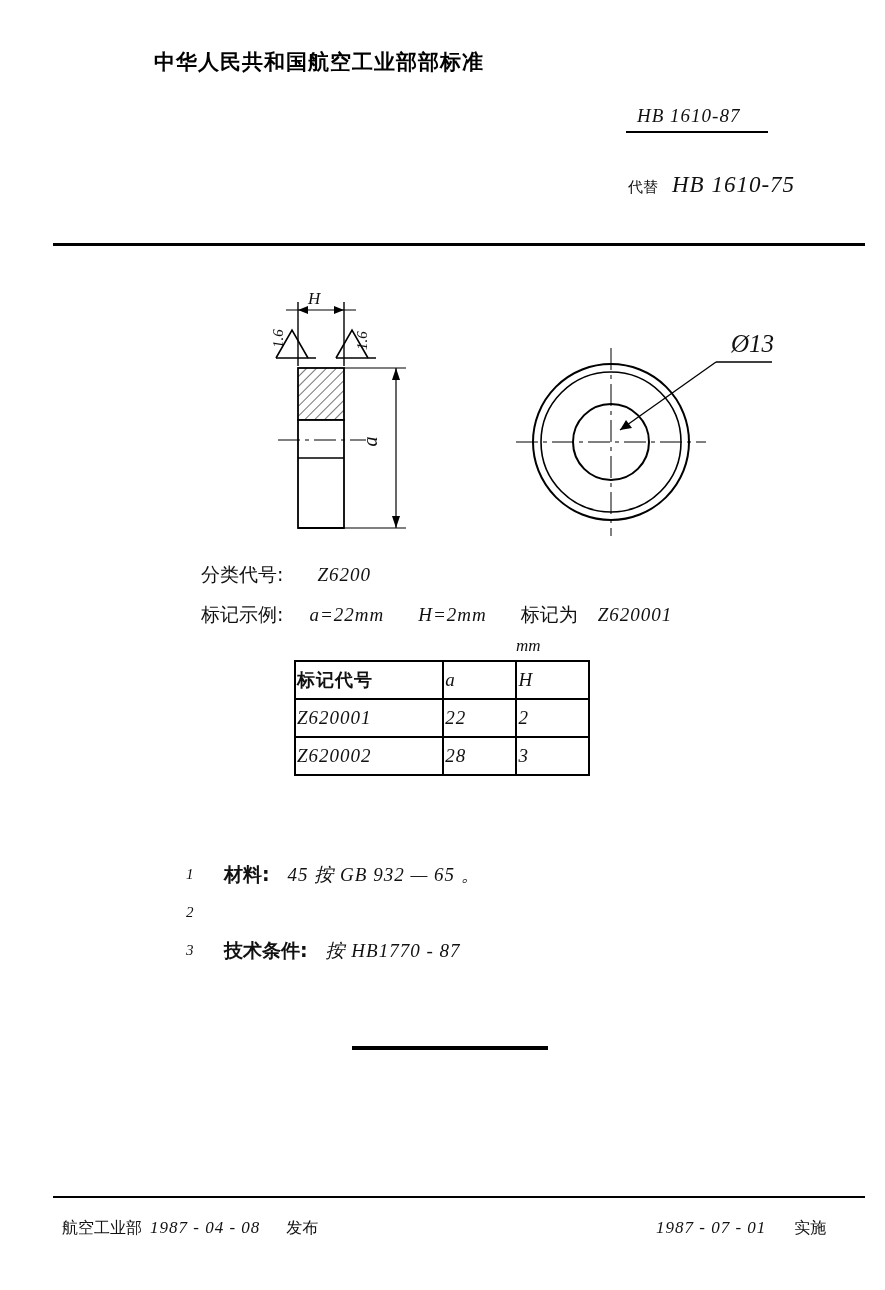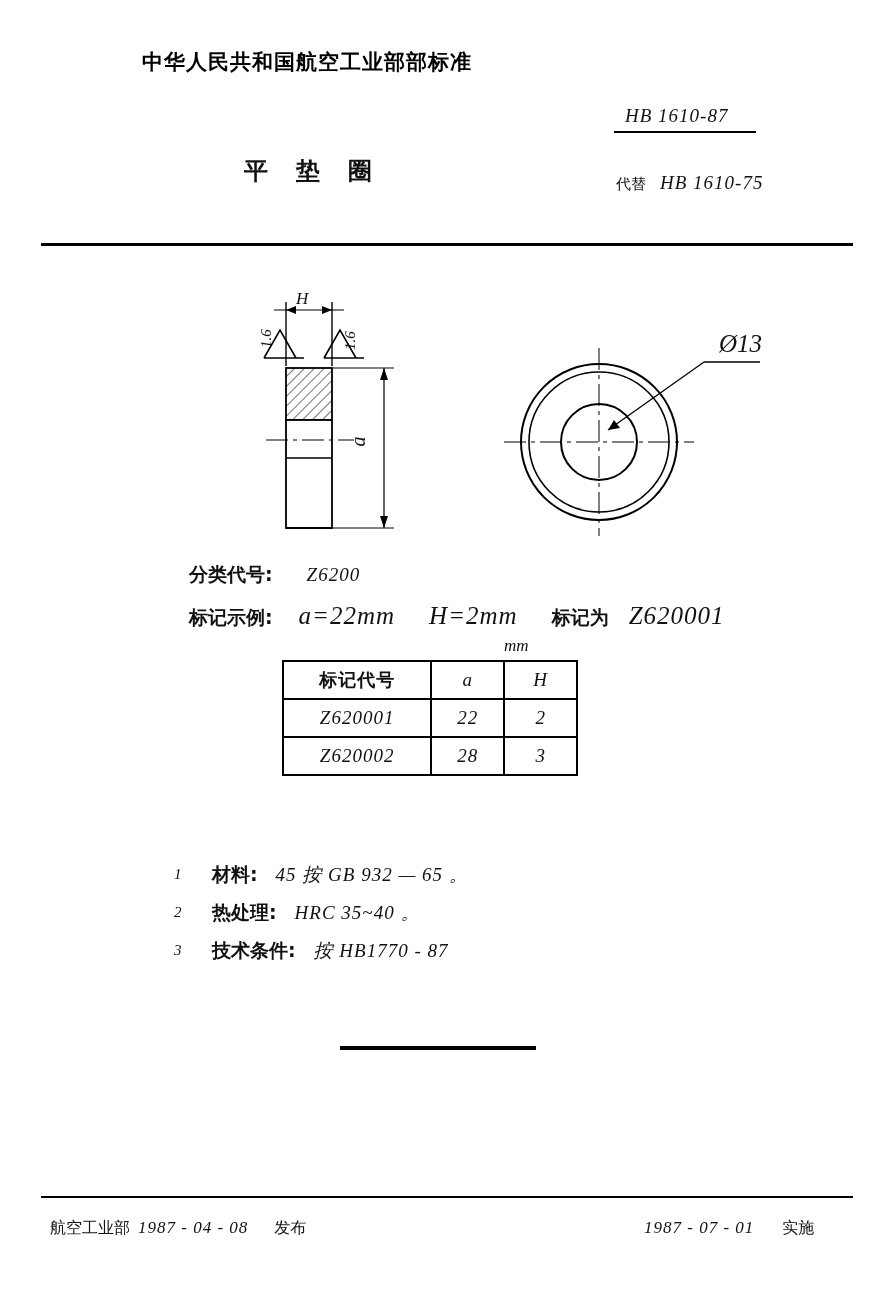--- a/index.html
+++ b/index.html
@@ -11,21 +11,21 @@
     width: 885px;
     height: 1290px;
     position: relative;
     font-family: "Liberation Serif", serif;
     color: #111111;
     overflow: hidden;
   }
 
   .page {
     position: absolute;
-    left: 4px; top: 0;
+    left: 16px; top: 0;
     width: 805px;
     height: 1290px;
   }
 
   
   .org-title {
     position: absolute;
     left: 138px;
     top: 48px;
     font-family: "DejaVu Sans", sans-serif;
@@ -69,21 +69,21 @@
     left: 612px;
     top: 172px;
     font-size: 18px;
   }
   .replaces .lbl {
     font-family: "DejaVu Sans", sans-serif;
     font-size: 15px;
   }
   .replaces .val {
     font-style: italic;
-    font-size: 19px;
+    font-size: 23px;
     letter-spacing: 1px;
     margin-left: 14px;
   }
 
   .rule-top {
     position: absolute;
     left: 37px;
     top: 243px;
     width: 812px;
     height: 3px;
@@ -138,21 +138,21 @@
     font-size: 25px;
   }
 
   
   .hand {
     font-family: "Liberation Serif", serif;
     font-style: italic;
   }
   .cjk {
     font-family: "DejaVu Sans", sans-serif;
-    font-weight: bold;
+    font-weight: normal;
   }
 
   .line-classify {
     position: absolute;
     left: 185px;
     top: 562px;
     font-size: 19px;
   }
   .line-classify .code {
     font-style: italic;
@@ -164,21 +164,21 @@
   .line-example {
     position: absolute;
     left: 185px;
     top: 602px;
     font-size: 19px;
     white-space: nowrap;
   }
   .line-example .it {
     font-family: "Liberation Serif", serif;
     font-style: italic;
-    font-size: 25px;
+    font-size: 19px;
     letter-spacing: 1px;
   }
   .sp-1 { display: inline-block; width: 26px; }
   .sp-2 { display: inline-block; width: 34px; }
   .sp-3 { display: inline-block; width: 34px; }
   .sp-4 { display: inline-block; width: 20px; }
 
   
   .unit-label {
     position: absolute;
@@ -190,21 +190,21 @@
   }
   table.spec {
     position: absolute;
     left: 278px;
     top: 660px;
     border-collapse: collapse;
     width: 296px;
   }
   table.spec td, table.spec th {
     border: 2px solid #000;
-    text-align: center;
+    text-align: left;
     font-family: "Liberation Serif", serif;
     font-style: italic;
     font-size: 19px;
     height: 34px;
     letter-spacing: 1px;
     font-weight: normal;
   }
   table.spec th:first-child, table.spec td:first-child {
     width: 150px;
   }
@@ -318,21 +318,20 @@
 </head>
 <body>
 
 <div class="page">
 
   <div class="org-title">中华人民共和国航空工业部部标准</div>
 
   <div class="std-code">HB 1610-87</div>
   <div class="std-code-underline"></div>
 
-  <div class="doc-title">平垫圈</div>
 
   <div class="replaces">
     <span class="lbl">代替</span><span class="val">HB 1610-75</span>
   </div>
 
   <div class="rule-top"></div>
 
   <svg class="drawing" width="560" height="280" viewBox="0 0 560 280">
     <defs>
       <pattern id="hatch" width="7" height="7" patternTransform="rotate(45)" patternUnits="userSpaceOnUse">
@@ -422,23 +421,20 @@
 
   <div class="notes">
     <div class="note">
       <span class="num">1</span>
       <span class="body">
         <span class="cn">材料:</span><span class="it">45  按 GB 932 — 65 。</span>
       </span>
     </div>
     <div class="note">
       <span class="num">2</span>
-      <span class="body">
-        <span class="cn">热处理:</span><span class="it">HRC 35~40 。</span>
-      </span>
     </div>
     <div class="note">
       <span class="num">3</span>
       <span class="body">
         <span class="cn">技术条件:</span><span class="it">按 HB1770 - 87</span>
       </span>
     </div>
   </div>
 
   <div class="rule-short"></div>

